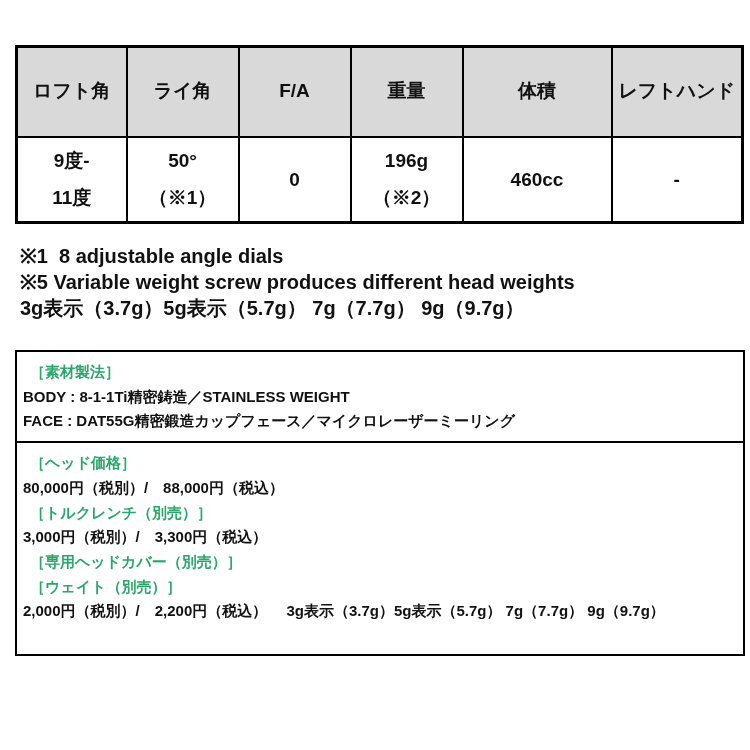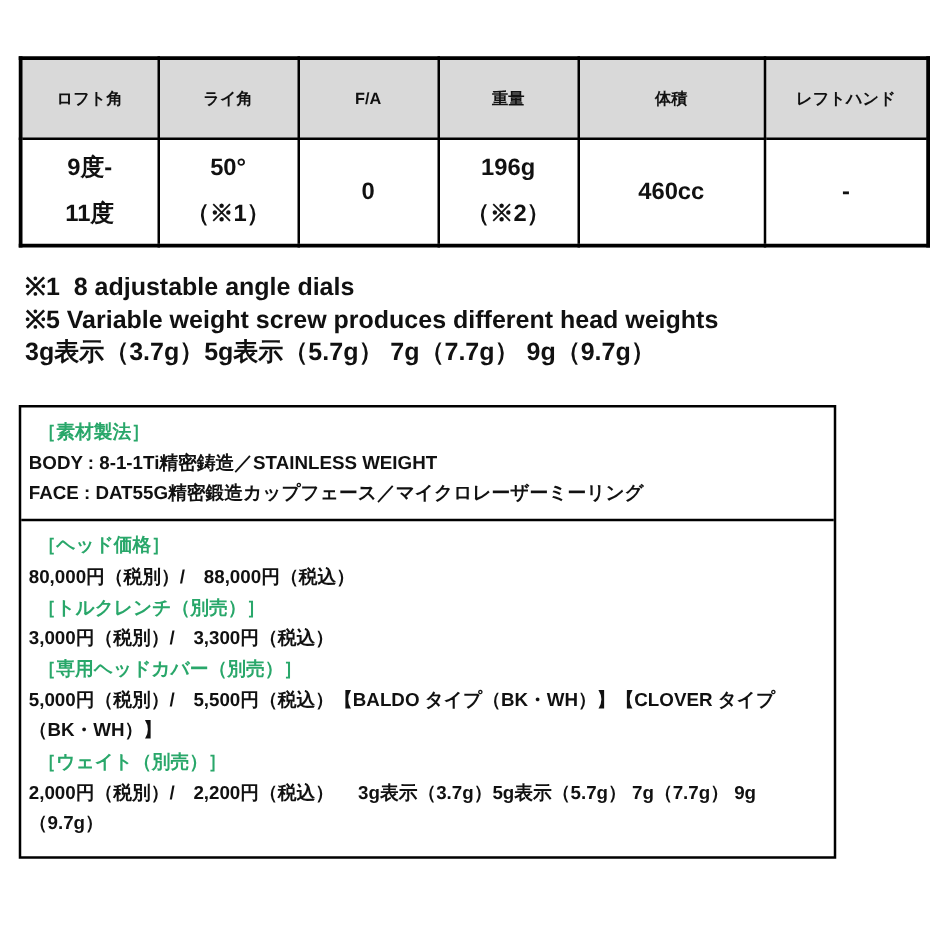--- a/index.html
+++ b/index.html
@@ -28,22 +28,22 @@
     border: 3px solid var(--border-black);
   }
   .spec-table th, .spec-table td {
     border: 2px solid var(--border-black);
     text-align: center;
     vertical-align: middle;
     padding: 0;
   }
   .spec-table th {
     background: var(--header-bg);
-    height: 64px;
-    font-size: 13px;
+    height: 90px;
+    font-size: 19px;
     line-height: 1.2;
   }
   .spec-table td {
     height: 86px;
     font-size: 19px;
     line-height: 37px;
     font-weight: bold;
   }
   .cell-line { display: block; }
 
@@ -51,26 +51,26 @@
   .notes { margin: 19px 0 0 5px; }
   .note-line {
     font-size: 20px;
     line-height: 26px;
     white-space: pre-wrap;
   }
 
   
   .details-box {
     margin-top: 29px;
-    width: 654px;
+    width: 730px;
     border: 2px solid var(--border-black);
     background: #ffffff;
   }
   .details-section { padding: 8px 10px 7px 6px; }
-  .details-section.pricing { border-top: 2px solid var(--border-black); padding-bottom: 13px; }
+  .details-section.pricing { border-top: 2px solid var(--border-black); padding-bottom: 30px; }
   .detail-line {
     font-size: 15px;
     line-height: 24.7px;
     white-space: pre-wrap;
   }
   .detail-label {
     color: var(--accent-green);
     padding-left: 7px;
   }
 </style>
@@ -138,19 +138,18 @@
       <div class="detail-line">BODY : 8-1-1Ti精密鋳造／STAINLESS WEIGHT</div>
       <div class="detail-line">FACE : DAT55G精密鍛造カップフェース／マイクロレーザーミーリング</div>
     </div>
 
     <div class="details-section pricing">
       <div class="detail-line detail-label">［ヘッド価格］</div>
       <div class="detail-line">80,000円（税別）/　88,000円（税込）</div>
       <div class="detail-line detail-label">［トルクレンチ（別売）］</div>
       <div class="detail-line">3,000円（税別）/　3,300円（税込）</div>
       <div class="detail-line detail-label">［専用ヘッドカバー（別売）］</div>
-      <div class="detail-line">5,000円（税別）/　5,500円（税込）【BALDO タイプ（BK・WH）】【CLOVER タイプ（BK・WH）】</div>
       <div class="detail-line detail-label">［ウェイト（別売）］</div>
       <div class="detail-line">2,000円（税別）/　2,200円（税込）　 3g表示（3.7g）5g表示（5.7g） 7g（7.7g） 9g（9.7g）</div>
     </div>
 
   </div>
 </div>
 
 </body></html>

